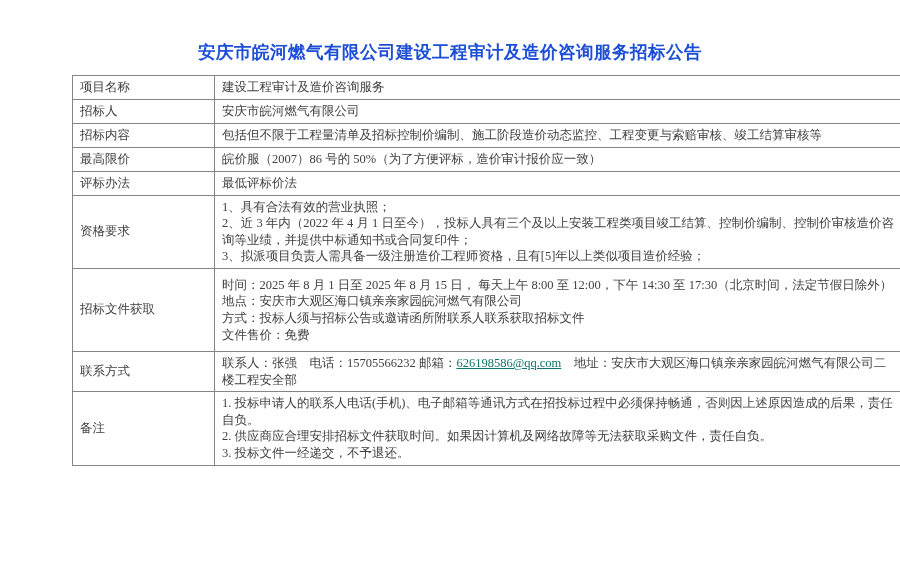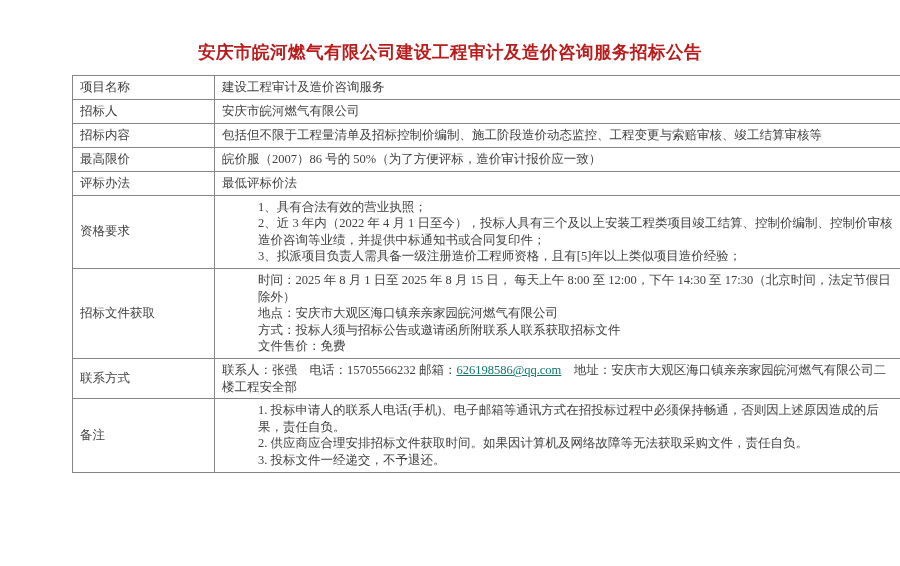--- a/index.html
+++ b/index.html
@@ -3,42 +3,42 @@
 <meta charset="utf-8">
 <style>
   html,body{margin:0;padding:0;}
   body{
     width:900px;height:566px;background:#ffffff;position:relative;
     font-family:"Liberation Serif","DejaVu Serif",serif;
     color:#3f3f3f;-webkit-font-smoothing:antialiased;
   }
   .doc-title{
     position:absolute;top:40px;left:0;width:900px;text-align:center;
-    font-size:17.5px;font-weight:bold;color:#b91c1c;letter-spacing:0.5px;
+    font-size:17.5px;font-weight:bold;color:#1d4ed8;letter-spacing:0.5px;
   }
   table.doc-table{
     position:absolute;top:75px;left:72px;width:838px;
     border-collapse:collapse;table-layout:fixed;
   }
   .doc-table td{
     border:1px solid #858585;
     font-size:12.5px;
     vertical-align:middle;
     overflow:hidden;
   }
   td.label-cell{width:130px;padding:2px 4px 2px 7px;}
   td.content-cell{padding:3px 12px 3px 7px;line-height:16.6px;}
   .r-sm{height:24px;}
   .r-mp{height:23px;margin-left:41px;}
   .r-qual{height:70px;}
   .r-doc{height:83px;}
   .r-open{height:46px;}
   .r-contact{height:37px;}
   .r-notes{height:63px;}
-  .cell-line{display:block;margin-left:36px;}
+  .cell-line{display:block;}
   .blank-underline{
     display:inline-block;
     border-bottom:1px solid #4a4a4a;
     padding:0 6px;
     line-height:13px;
   }
   a.email-link{color:#0f766e;text-decoration:underline;cursor:pointer;}
 </style>
 </head>
 <body>

